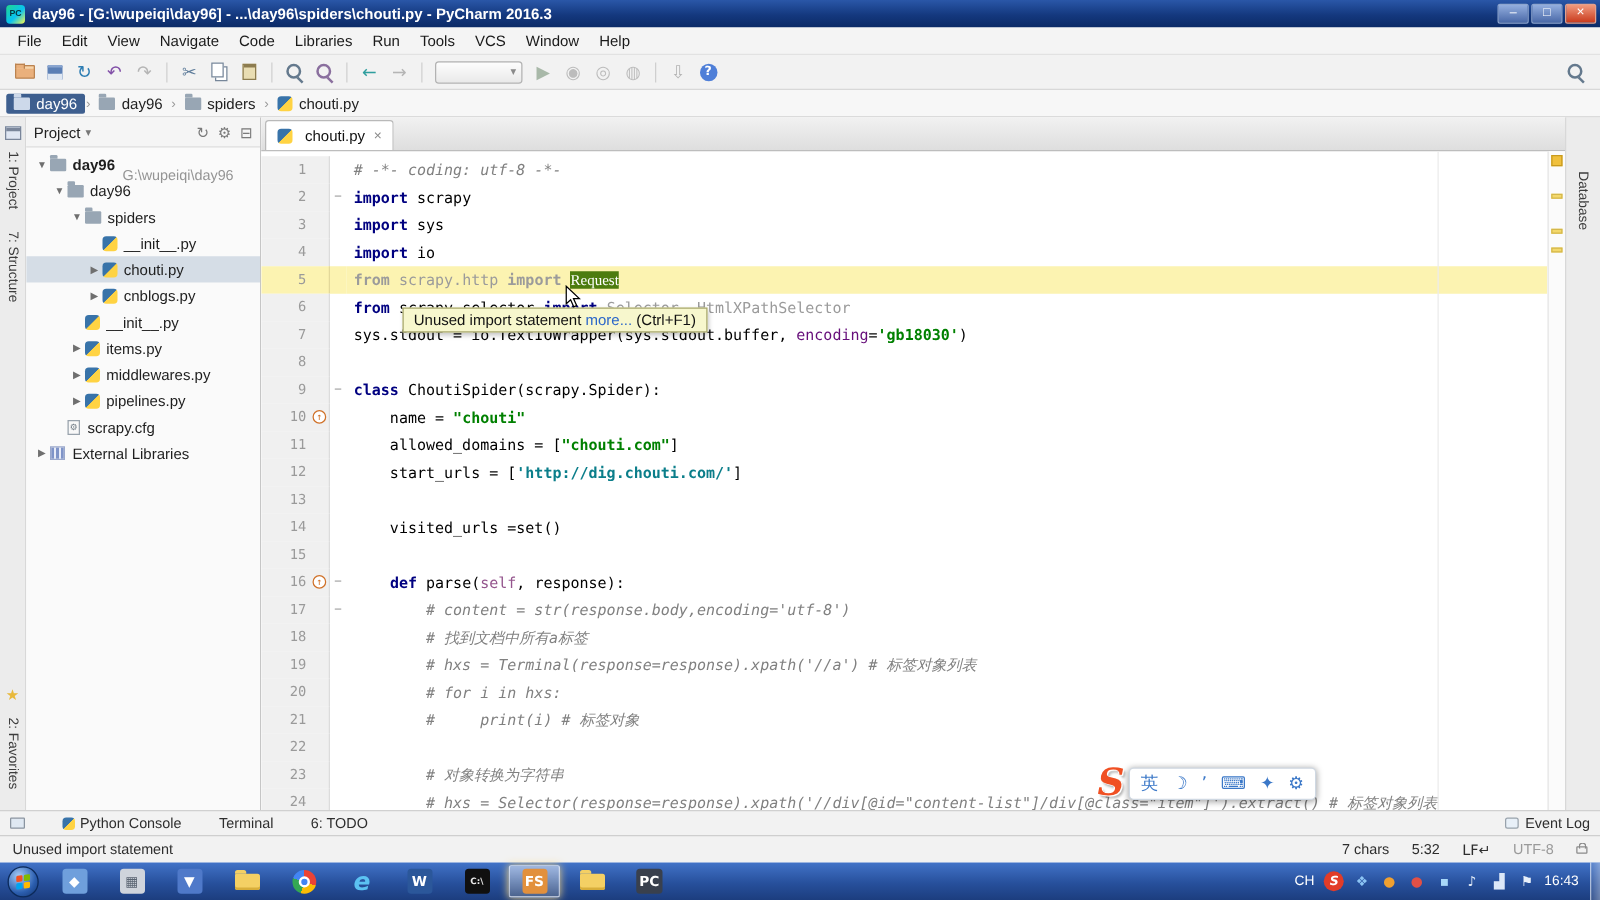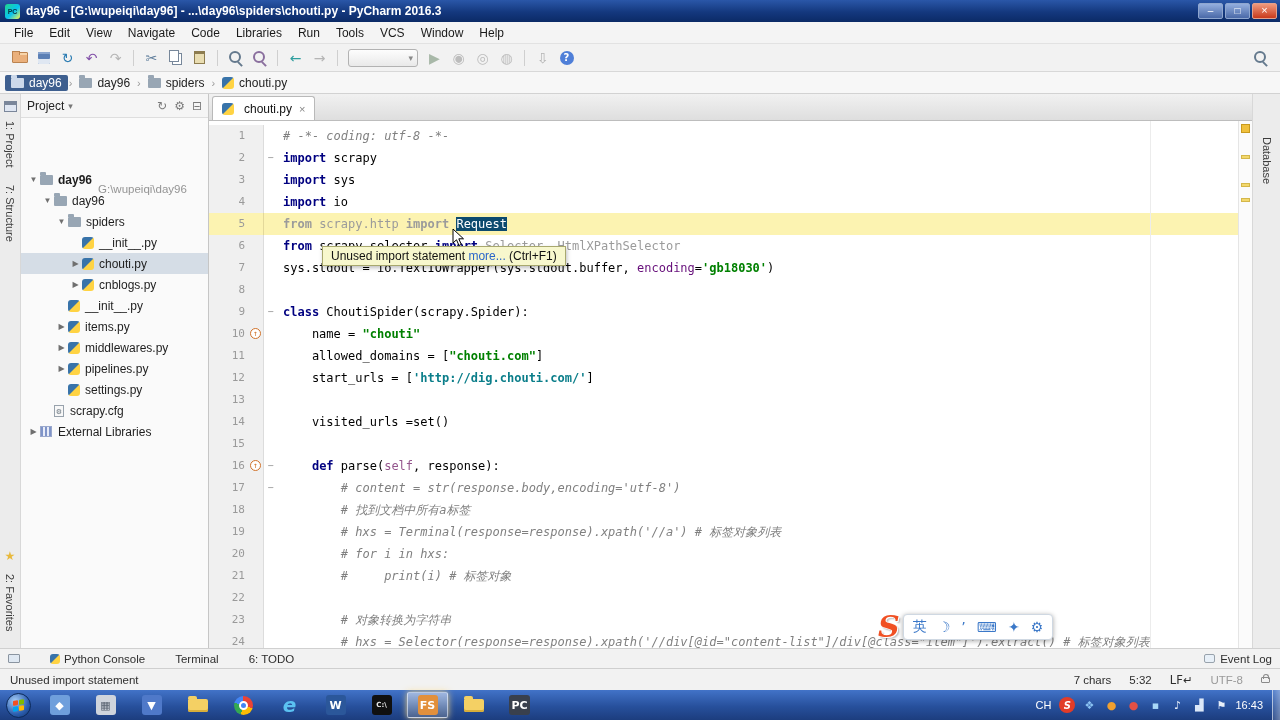--- a/index.html
+++ b/index.html
@@ -51,21 +51,21 @@
   .main { flex:1; min-height:0; display:flex; }
 
   .stripe-left { width:21px; flex:none; background:#ececec; border-right:1px solid #d8d8d8; display:flex; flex-direction:column; align-items:center; padding:5px 0 8px 0; }
   .stripe-right { width:28px; flex:none; background:#ececec; border-left:1px solid #d8d8d8; display:flex; flex-direction:column; align-items:center; padding-top:34px; }
   .vlabel { writing-mode:vertical-rl; font-size:11px; color:#3c3c3c; margin:9px 0; white-space:nowrap; }
   .mini-win { width:13px; height:11px; border:1px solid #7a869a; background:#dfe6f2; box-shadow:inset 0 3px 0 #7a869a; margin-top:2px; }
   .spacer { flex:1; }
   .star { color:#e8b93c; font-size:12px; margin-bottom:2px; font-family:"DejaVu Sans",sans-serif; }
 
   
-  .project { width:188px; flex:none; background:#fafafa; border-right:1px solid #c6c6c6; display:flex; flex-direction:column;gap:48px; }
+  .project { width:188px; flex:none; background:#fafafa; border-right:1px solid #c6c6c6; display:flex; flex-direction:column; }
   .project-header { height:24px; flex:none; border-bottom:1px solid #dedede; background:#f5f5f5; display:flex; align-items:center; padding:0 6px; font-size:12px; color:#222; }
   .ph-arrow { font-size:9px; color:#777; margin-left:4px; }
   .ph-icons { margin-left:auto; display:flex; gap:7px; font-family:"DejaVu Sans",sans-serif; }
   .ph-icons span { font-size:12px; color:#7a7a7a; }
   .tree { flex:1; overflow:hidden; padding-top:3px; }
   .trow { height:21px; display:flex; align-items:center; font-size:12px; color:#1e1e1e; white-space:nowrap; }
   .trow.selected { background:#d5dde6; }
   .arrow { width:13px; flex:none; text-align:center; color:#6f6f6f; font-size:8px; }
   .tl.bold { font-weight:bold; }
   .tsuffix { color:#949494; margin-left:6px; font-size:11.5px;margin-top:18px; }
@@ -98,21 +98,21 @@
   .ovr { position:absolute; right:2px; top:5px; width:11px; height:11px; border:1px solid #d0722a; border-radius:50%; color:#d0722a; font-size:8px; line-height:10px; text-align:center; background:#fff; }
   .seg-t { color:#000; }
   .seg-c { color:#808080; font-style:italic; }
   .seg-k { color:#000080; font-weight:bold; }
   .seg-kg { color:#9b9b9b; font-weight:bold; }
   .seg-g { color:#9b9b9b; }
   .seg-s { color:#008000; font-weight:bold; }
   .seg-u { color:#0b7e8a; font-weight:bold; }
   .seg-p { color:#660e7a; }
   .seg-sf { color:#94558d; }
-  .seg-sel { background:#0c4a6e; color:#fff; }
+  .seg-sel { background:#4d7c0f; color:#fff;font-family:Liberation Serif, serif; }
   .err-stripe { width:14px; flex:none; background:#fbfbfb; border-left:1px solid #e5e5e5; position:relative; }
   .m-ind { position:absolute; top:3px; left:2px; width:9px; height:9px; background:#f0c03c; border:1px solid #c89a1e; }
   .m-warn { position:absolute; left:2px; width:9px; height:4px; background:#f3d86c; border:1px solid #d4b74a; }
 
   
   .bottombar { height:20px; flex:none; background:#f2f2f2; border-top:1px solid #d0d0d0; display:flex; align-items:center; font-size:11.5px; color:#2e2e2e; padding:0 8px; gap:30px; }
   .bb-item { display:flex; align-items:center; }
   .bb-right { margin-left:auto; display:flex; gap:10px; }
   .i-monitor { width:12px; height:9px; border:1px solid #8a94a0; background:#dfe8f2; border-radius:1px; }
   .i-balloon { width:11px; height:9px; border:1px solid #98a2ac; border-radius:2px; background:#e8f0f8; margin-right:5px; }
@@ -304,25 +304,20 @@
           </div>
           <div class="trow" style="padding-left: 34px;">
             <span class="arrow">▶</span>
             <span class="ci i-python"></span>
             <span class="tl">middlewares.py</span>
           </div>
           <div class="trow" style="padding-left: 34px;">
             <span class="arrow">▶</span>
             <span class="ci i-python"></span>
             <span class="tl">pipelines.py</span>
-          </div>
-          <div class="trow" style="padding-left: 34px;">
-            <span class="arrow"></span>
-            <span class="ci i-python"></span>
-            <span class="tl">settings.py</span>
           </div>
           <div class="trow" style="padding-left: 20px;">
             <span class="arrow"></span>
             <span class="ci i-config"></span>
             <span class="tl">scrapy.cfg</span>
           </div>
           <div class="trow" style="padding-left: 6px;">
             <span class="arrow">▶</span>
             <span class="ci i-libs"></span>
             <span class="tl">External Libraries</span>

